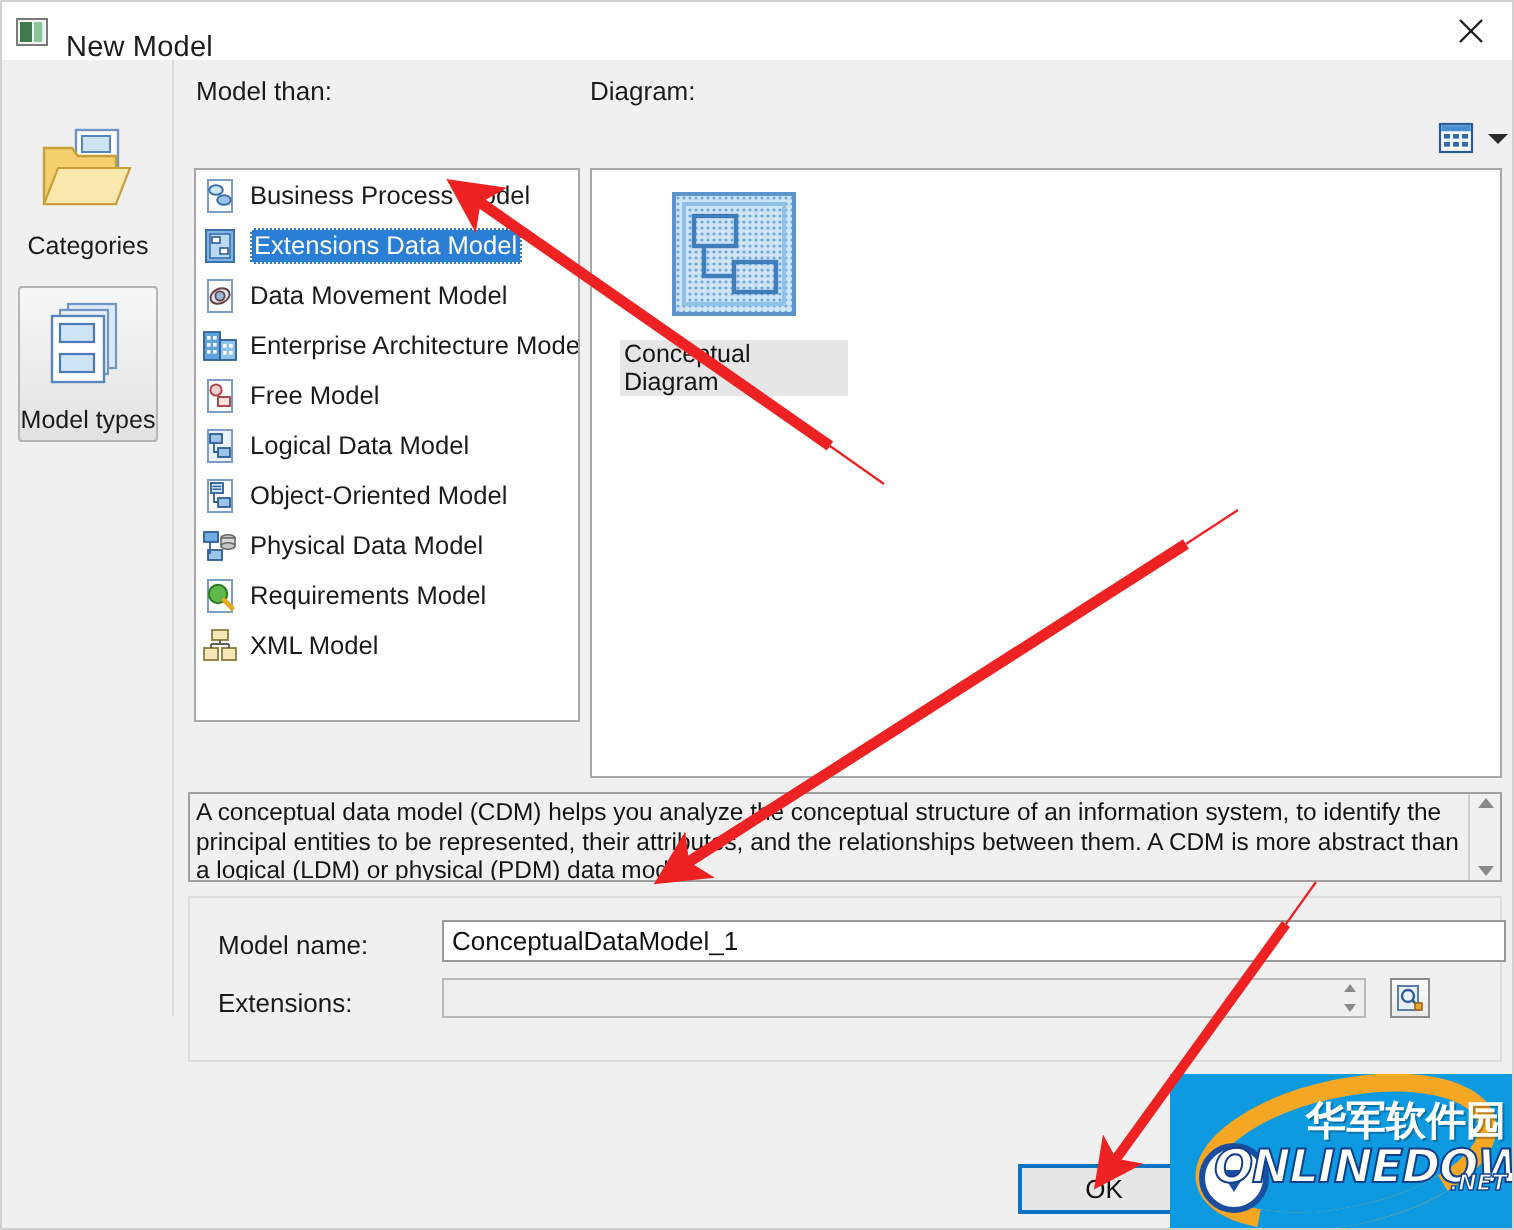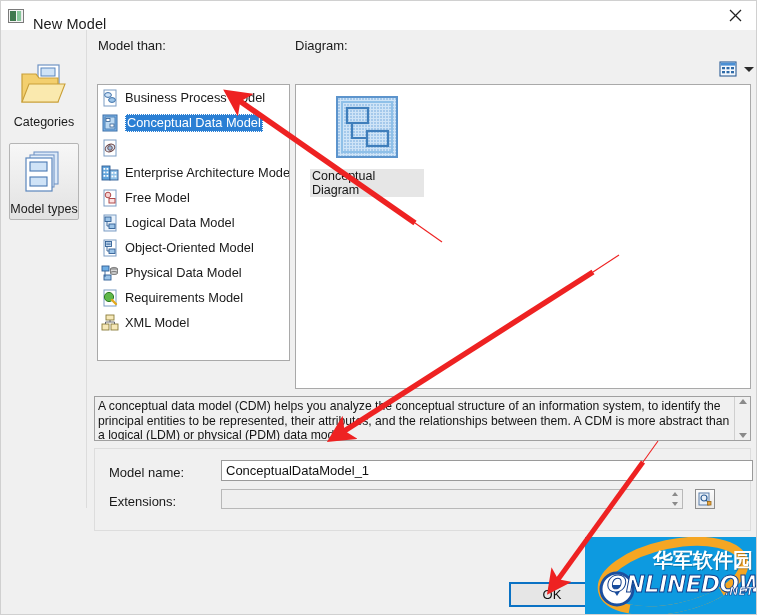--- a/index.html
+++ b/index.html
@@ -306,31 +306,32 @@
 
       <div class="list-row selected">
         <span class="ico">
           <svg width="18" height="18" viewBox="0 0 18 18">
             <rect x="2" y="1" width="14" height="16" fill="#7fb5e8" stroke="#3b6fa8" stroke-width="1"></rect>
             <rect x="4" y="3" width="10" height="12" fill="#bcd9f2" stroke="#3b6fa8" stroke-width=".8"></rect>
             <rect x="5" y="4.5" width="4" height="3" fill="#fff" stroke="#2f5e94" stroke-width=".8"></rect>
             <rect x="9" y="10" width="4" height="3" fill="#fff" stroke="#2f5e94" stroke-width=".8"></rect>
           </svg>
         </span>
-        <span class="rl">Conceptual Data Model</span>
+        <span class="rl">Extensions Data Model</span>
       </div>
 
       <div class="list-row">
         <span class="ico">
           <svg width="18" height="18" viewBox="0 0 18 18">
             <rect x="3" y="1" width="12" height="16" fill="#fff" stroke="#7d9dc4" stroke-width="1"></rect>
             <ellipse cx="9" cy="9" rx="5" ry="3.6" fill="#d8e7f6" stroke="#6a4040" stroke-width="1" transform="rotate(-25 9 9)"></ellipse>
             <circle cx="9" cy="9" r="2.3" fill="#9ab8d8" stroke="#6a4040" stroke-width=".9"></circle>
           </svg>
         </span>
+        <span class="rl">Data Movement Model</span>
       </div>
 
       <div class="list-row">
         <span class="ico">
           <svg width="18" height="18" viewBox="0 0 18 18">
             <rect x="1" y="2" width="8" height="14" fill="#5fa3db" stroke="#2f5e94" stroke-width=".9"></rect>
             <rect x="9" y="6" width="8" height="10" fill="#8fc2e8" stroke="#2f5e94" stroke-width=".9"></rect>
             <g fill="#ffffff">
               <rect x="2.5" y="4" width="1.8" height="1.8"></rect>
                 <rect x="5.5" y="4" width="1.8" height="1.8"></rect>

